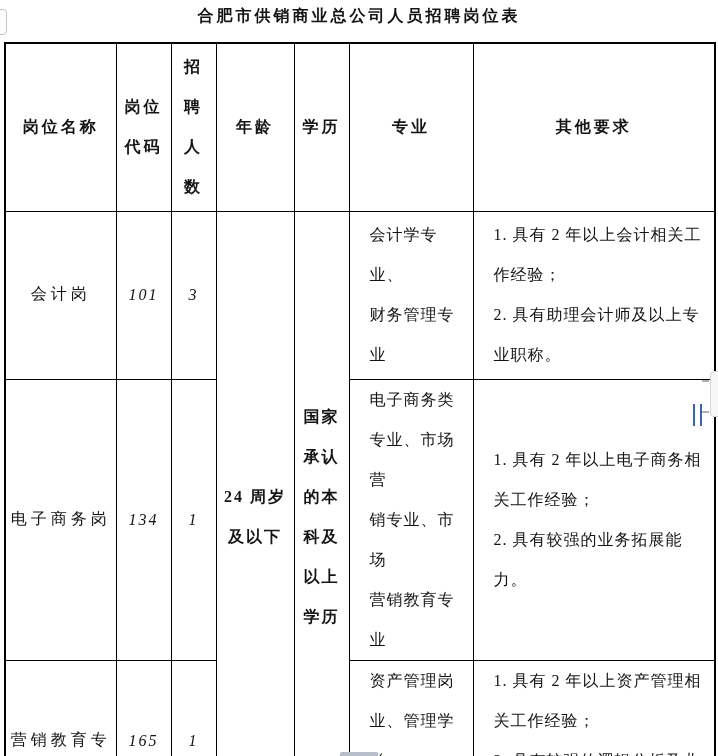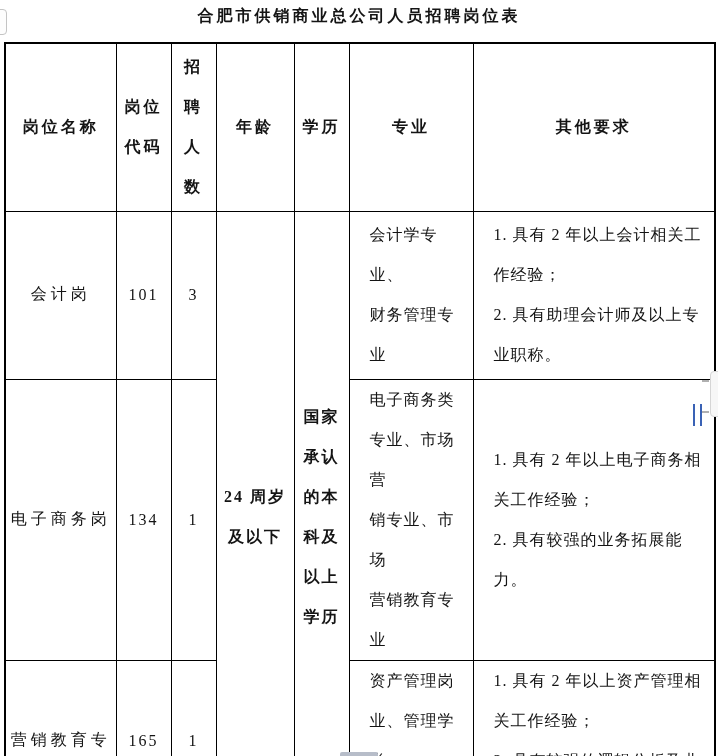--- a/index.html
+++ b/index.html
@@ -49,21 +49,21 @@
   }
   .job-table th {
     font-weight: bold;
     letter-spacing: 3px;
   }
   .r-head { height: 168px; }
   .r1 { height: 168px; }
   .r2 { height: 210px; }
   .r3 { height: 163px; }
   td.cell-name { letter-spacing: 4px; font-family: Liberation Mono, monospace; }
-  td.cell-num  { letter-spacing: 2px; }
+  td.cell-num  { letter-spacing: 2px; font-style: italic; }
   td.cell-left {
     text-align: left;
     padding-left: 20px;
     padding-right: 6px;
     letter-spacing: 1px;
   }
   td.cell-merged { letter-spacing: 2px; font-weight: bold; }
 
   
   .left-edge-widget {

